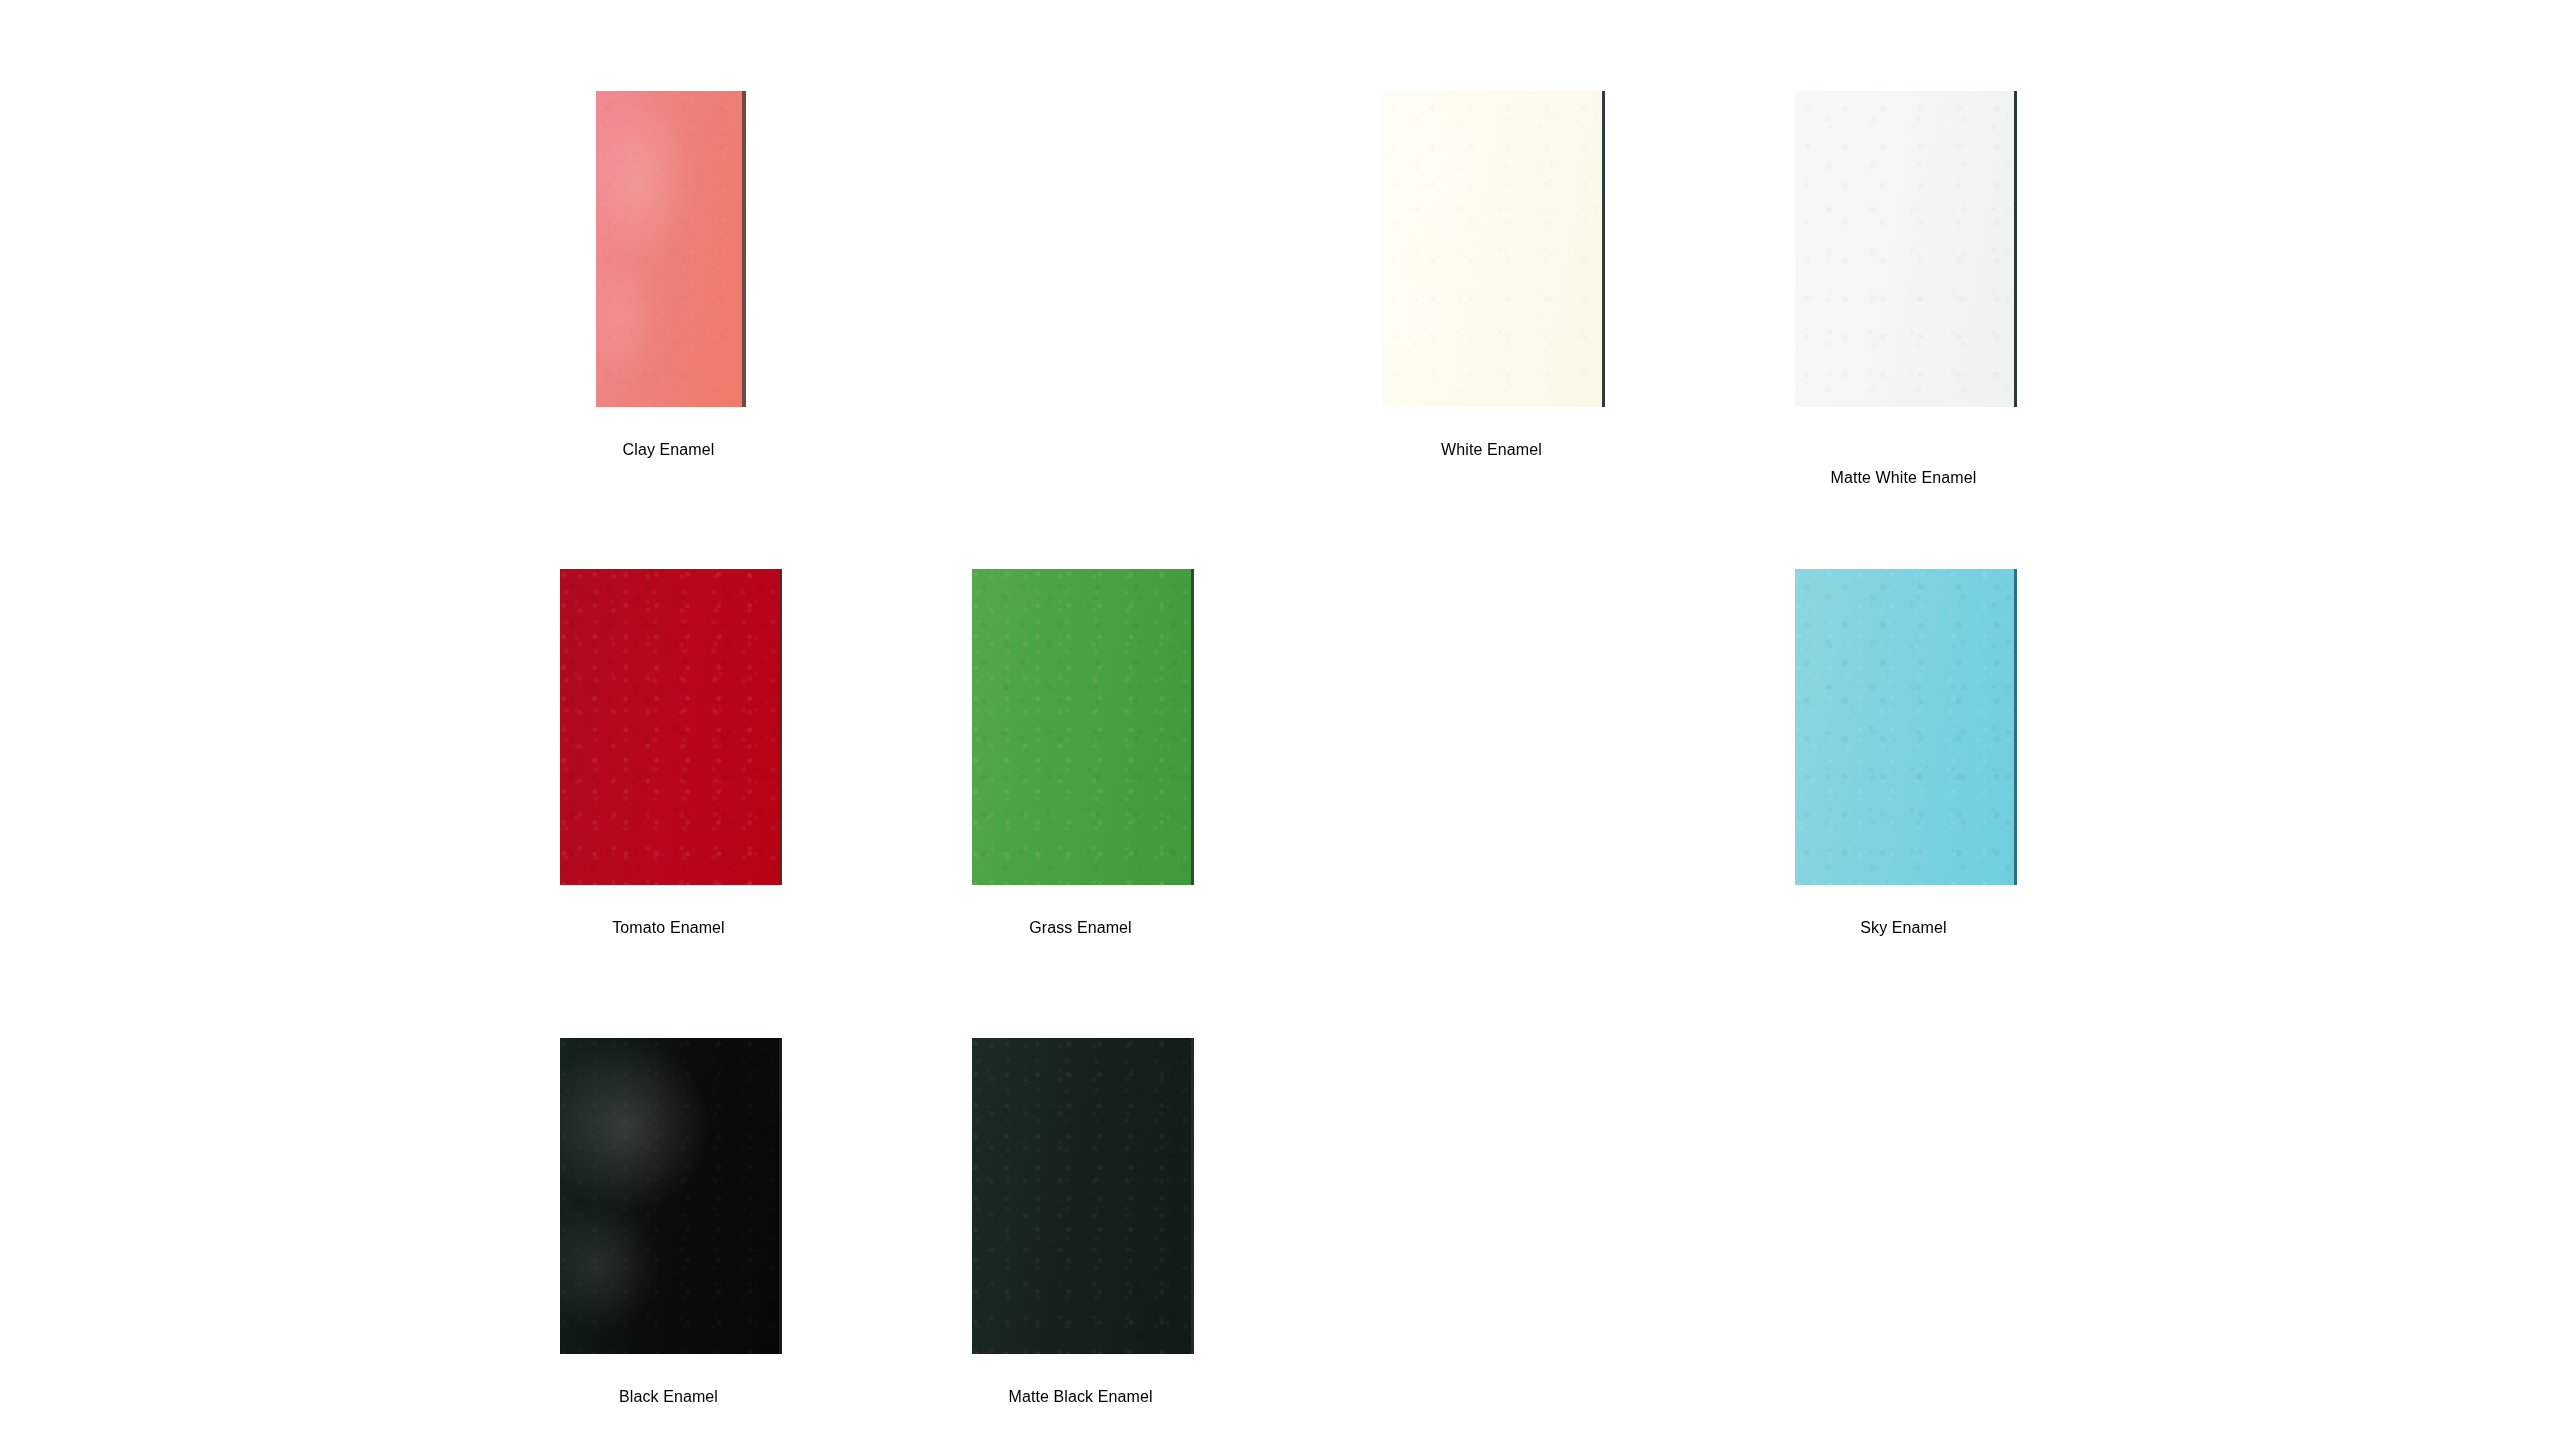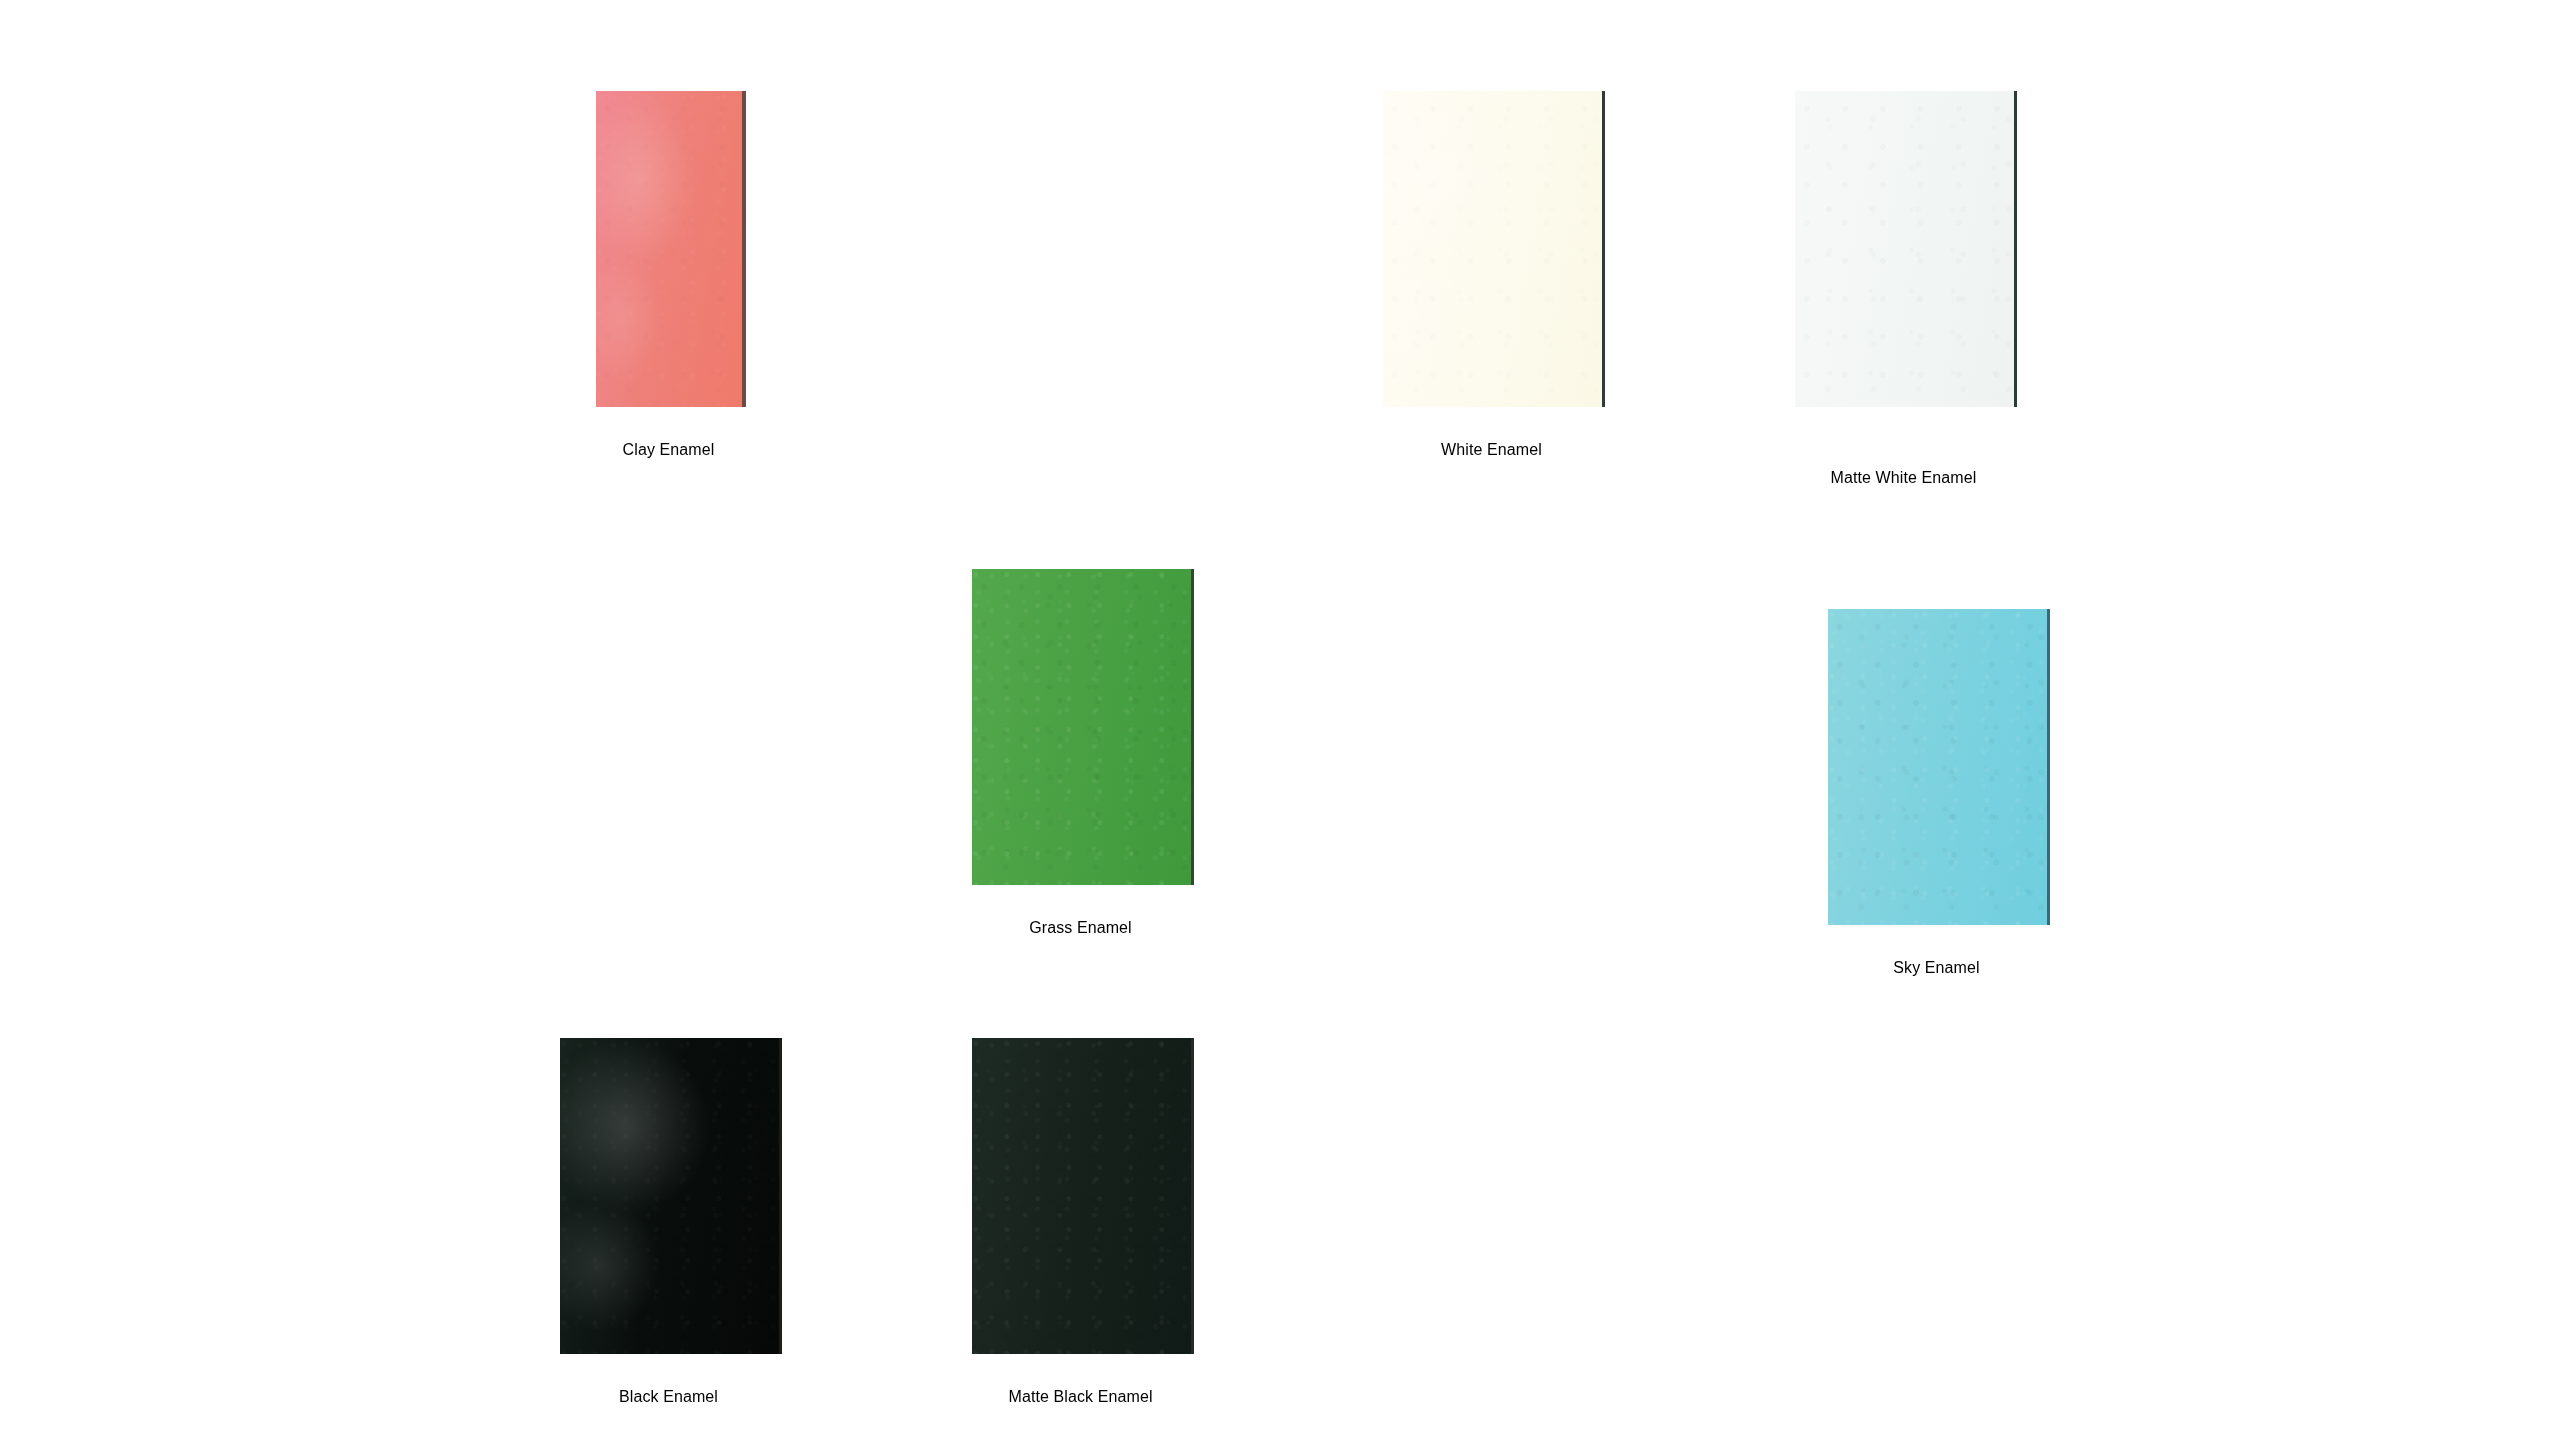--- a/index.html
+++ b/index.html
@@ -104,28 +104,35 @@
       </div>
       <div class="swatch-cell" style="position: absolute; left: 1235px; top: 0px; height: 429px;">
         <div class="tile" style="left: -0.5px; top: 0px; width: 219px; height: 316px; background: linear-gradient(100deg, rgb(246, 249, 247) 0%, rgb(242, 246, 244) 48%, rgb(238, 243, 241) 100%);">
           <div class="tile-grain" style="opacity: 0.18;"></div>
           <div class="tile-edge" style="left: 219px; background: rgb(44, 58, 56);"></div>
         </div>
         <div class="swatch-label" style="top: 350px; margin-top: 28px;">Matte White Enamel</div>
       </div>
     </div>
     <div style="position: absolute; left: 0px; top: 478px; width: 1470px; height: 429px;">
+      <div class="swatch-cell" style="position: absolute; left: 0px; top: 0px; height: 429px;">
+        <div class="tile" style="left: -0.5px; top: 0px; width: 219px; height: 316px; background: linear-gradient(100deg, rgb(174, 10, 30) 0%, rgb(184, 6, 28) 48%, rgb(184, 3, 22) 100%);">
+          <div class="tile-grain"></div>
+          <div class="tile-edge" style="left: 219px; background: rgb(90, 42, 34);"></div>
+        </div>
+        <div class="swatch-label" style="top: 350px;">Tomato Enamel</div>
+      </div>
       <div class="swatch-cell" style="position: absolute; left: 412px; top: 0px; height: 429px;">
         <div class="tile" style="left: -0.5px; top: 0px; width: 219px; height: 316px; background: linear-gradient(100deg, rgb(83, 168, 76) 0%, rgb(73, 161, 67) 48%, rgb(63, 154, 60) 100%);">
           <div class="tile-grain"></div>
           <div class="tile-edge" style="left: 219px; background: rgb(43, 77, 42);"></div>
         </div>
         <div class="swatch-label" style="top: 350px;">Grass Enamel</div>
       </div>
-      <div class="swatch-cell" style="position: absolute; left: 1268px; top: 0px; height: 429px; margin-top: 40px;">
+      <div class="swatch-cell" style="position: absolute; left: 1235px; top: 0px; height: 429px;">
         <div class="tile" style="left: -0.5px; top: 0px; width: 219px; height: 316px; background: linear-gradient(100deg, rgb(139, 214, 223) 0%, rgb(125, 210, 223) 48%, rgb(111, 206, 222) 100%);">
           <div class="tile-grain"></div>
           <div class="tile-edge" style="left: 219px; background: rgb(47, 110, 124);"></div>
         </div>
         <div class="swatch-label" style="top: 350px;">Sky Enamel</div>
       </div>
     </div>
     <div style="position: absolute; left: 0px; top: 947px; width: 1470px; height: 429px;">
       <div class="swatch-cell" style="position: absolute; left: 0px; top: 0px; height: 429px;">
         <div class="tile" style="left: -0.5px; top: 0px; width: 219px; height: 316px; background: linear-gradient(100deg, rgb(23, 35, 30) 0%, rgb(9, 14, 12) 48%, rgb(5, 8, 7) 100%);">

